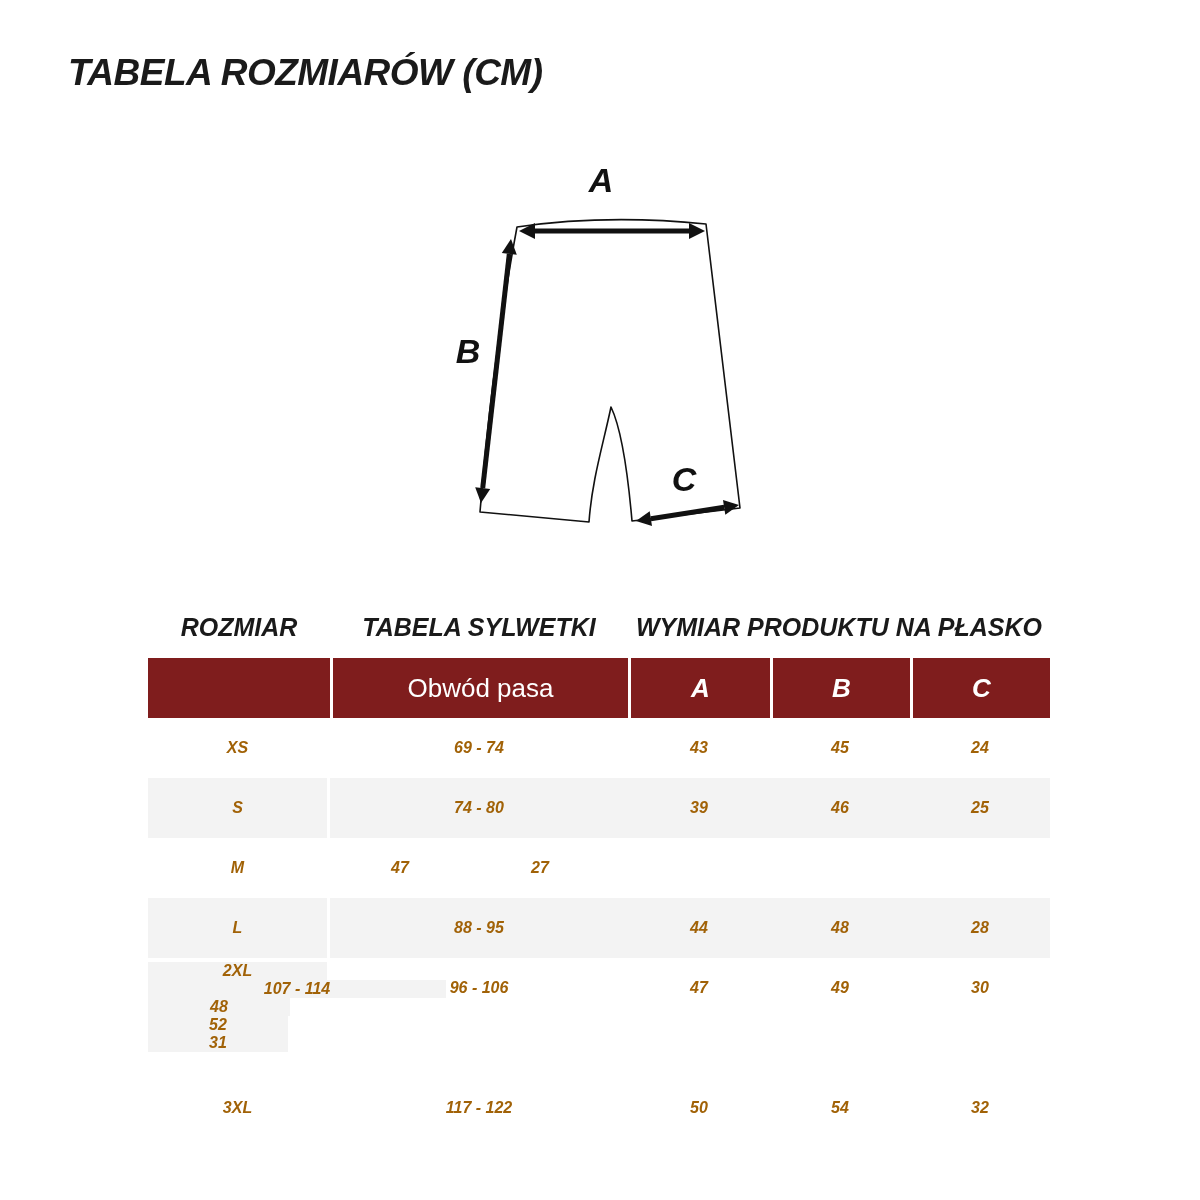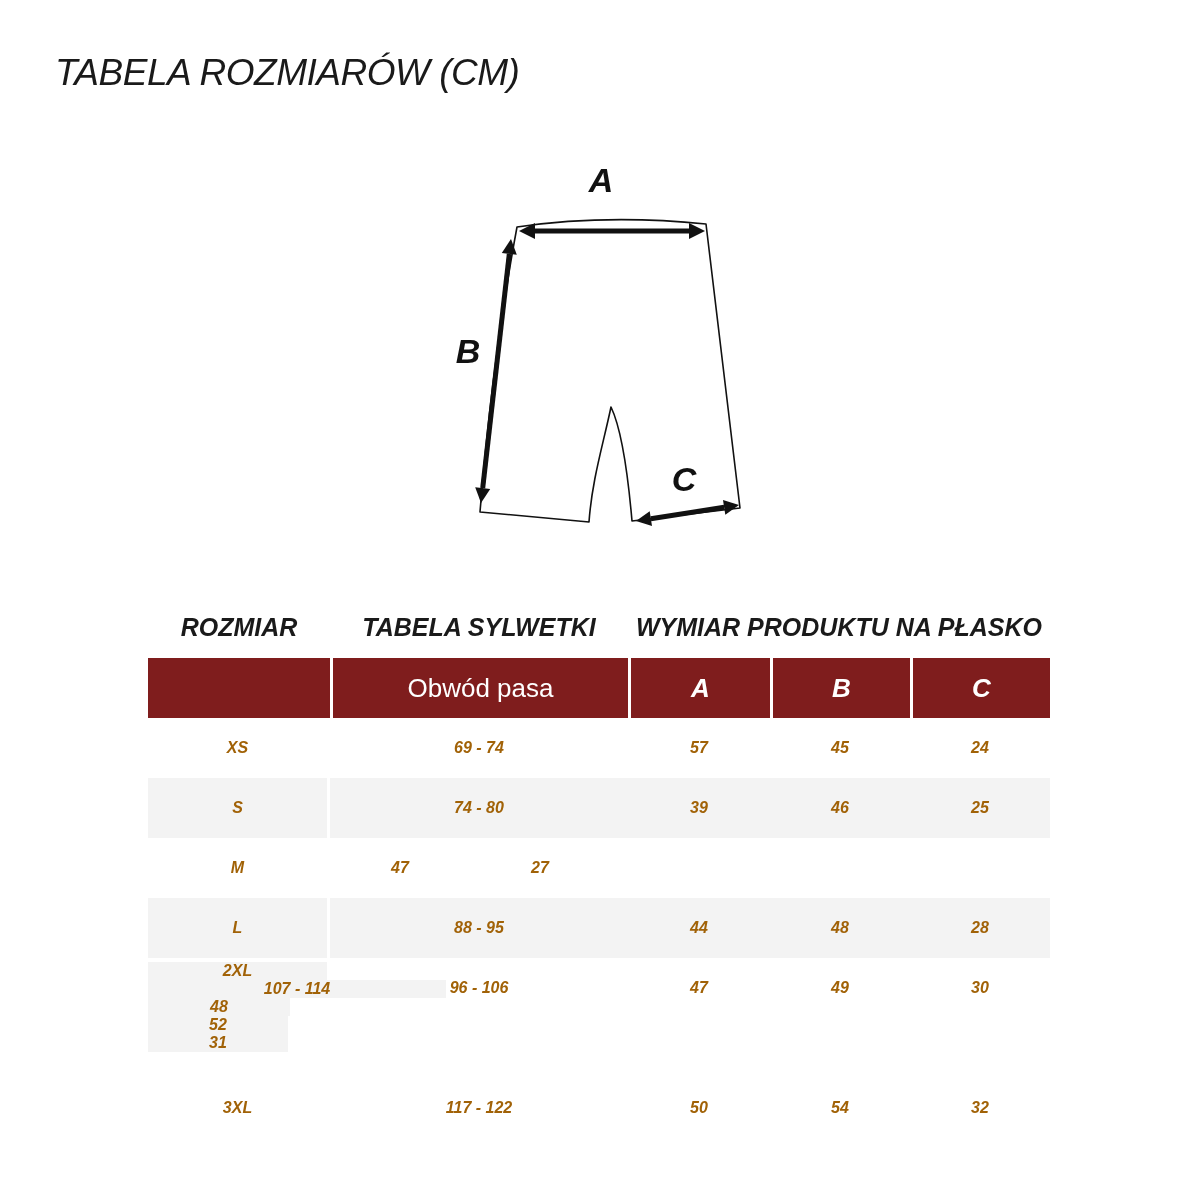--- a/index.html
+++ b/index.html
@@ -6,23 +6,23 @@
   html, body { background: #ffffff; }
   body {
     width: 1200px; height: 1200px;
     position: relative;
     font-family: "Liberation Sans", sans-serif;
     color: #1a1a1a;
     overflow: hidden;
   }
   .page-title {
     position: absolute;
-    left: 55px; top: 52px;
+    left: 68px; top: 52px;
     font-size: 37px;
-    font-weight: normal;
+    font-weight: bold;
     font-style: italic;
     letter-spacing: -0.5px;
     color: #1a1a1a;
     white-space: nowrap;
   }
   .diagram {
     position: absolute;
     left: 430px; top: 150px;
     width: 340px; height: 400px;
   }
@@ -140,21 +140,21 @@
   <div class="cell c-size"></div>
   <div class="cell c-waist">Obwód pasa</div>
   <div class="cell c-a">A</div>
   <div class="cell c-b">B</div>
   <div class="cell c-c">C</div>
 </div>
 
 <div class="trow r0">
   <div class="cell c-size">XS</div>
   <div class="cell c-waist">69 - 74</div>
-  <div class="cell c-a">57</div>
+  <div class="cell c-a">43</div>
   <div class="cell c-b">45</div>
   <div class="cell c-c">24</div>
 </div>
 <div class="trow r1 alt">
   <div class="cell c-size">S</div>
   <div class="cell c-waist">74 - 80</div>
   <div class="cell c-a">39</div>
   <div class="cell c-b">46</div>
   <div class="cell c-c">25</div>
 </div>

